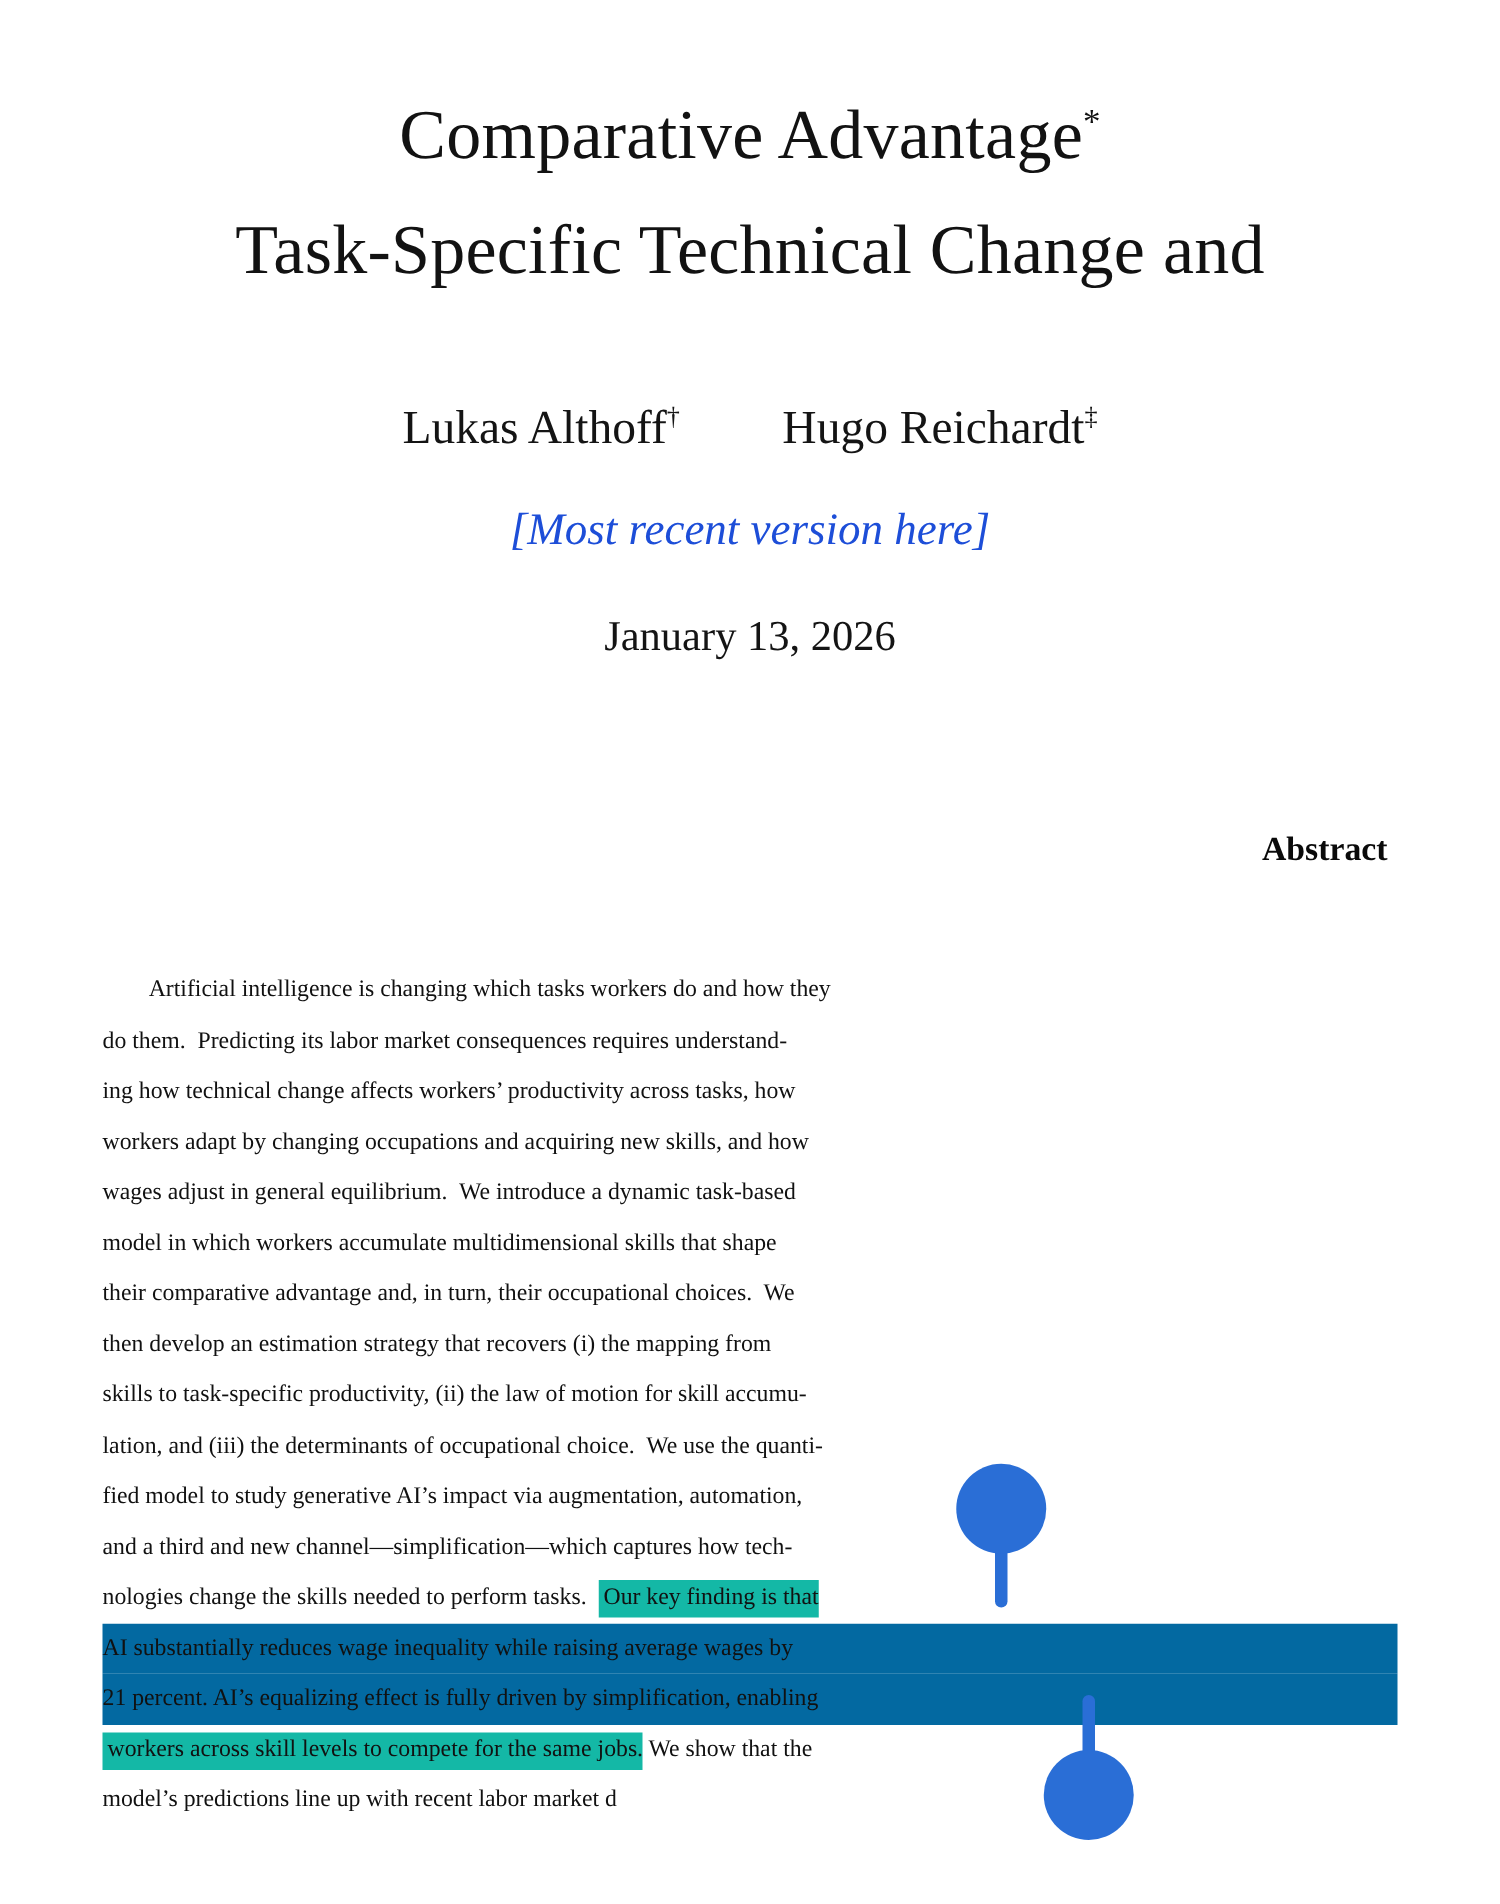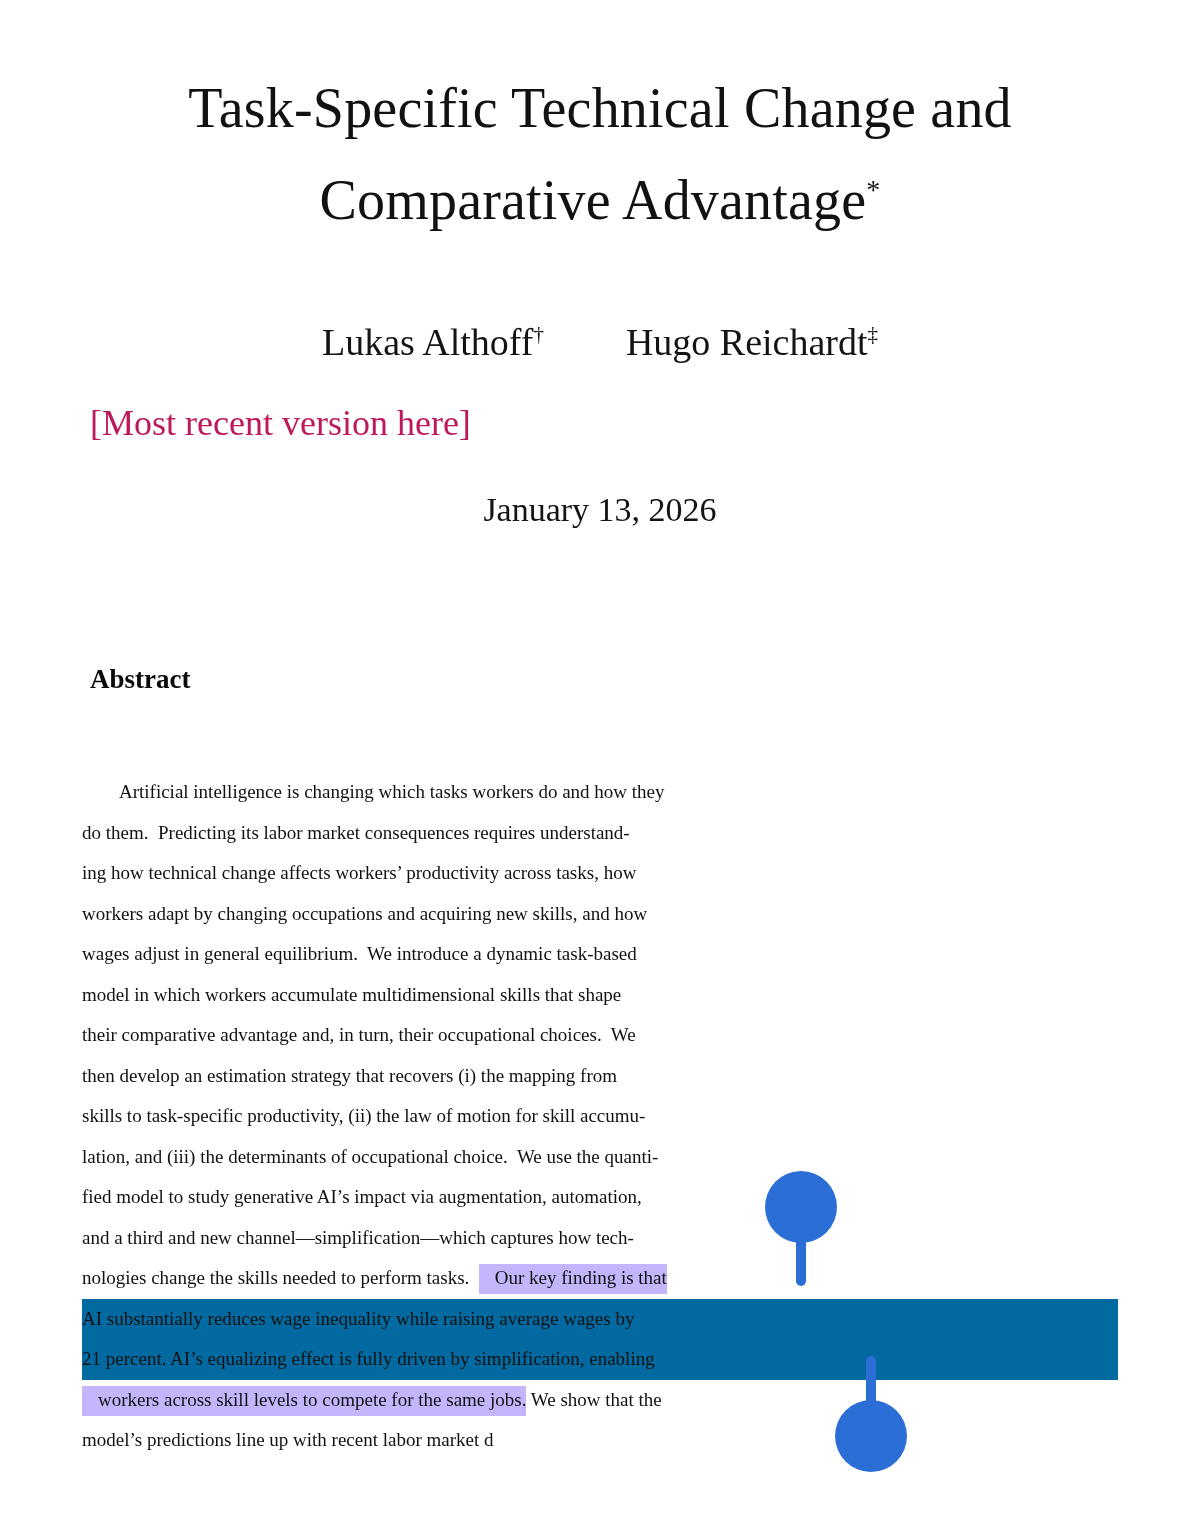--- a/index.html
+++ b/index.html
@@ -66,47 +66,48 @@
     vertical-align: super;
     line-height: 0;
   }
 
   
   .version-link {
     position: absolute;
     top: 400px;
     left: 90px;
     width: 1020px;
-    text-align: left;
+    text-align: center;
     font-size: 36px;
     line-height: 46px;
-    color: #be185d;
+    color: #1d4ed8;
     text-decoration: none;
     cursor: pointer;
+    font-style: italic;
   }
 
   
   .date {
     position: absolute;
     top: 488px;
     left: 90px;
     width: 1020px;
     text-align: center;
     font-size: 34px;
     line-height: 44px;
     color: #141414;
   }
 
   
   .abstract-heading {
     position: absolute;
     top: 662px;
     left: 90px;
     width: 1020px;
-    text-align: left;
+    text-align: right;
     font-size: 27px;
     font-weight: bold;
     line-height: 34px;
     color: #0a0a0a;
   }
 
   
   .abstract-body {
     position: absolute;
     top: 772px;
@@ -115,22 +116,22 @@
   }
   .ab-line {
     height: 40.5px;
     line-height: 40.5px;
     font-size: 19px;
     color: #111111;
     white-space: pre;
     position: relative;
   }
   .ab-line .hl {
-    background: #c4b5fd;
-    padding: 3px 0 6px 16px;
+    background: #14b8a6;
+    padding: 3px 0 6px 4px;
     box-decoration-break: clone;
     -webkit-box-decoration-break: clone;
   }
   .ab-line.full-hl {
     background: #0369a1;
   }
 
   
   .ab-line > span { display: inline; }
 
@@ -144,22 +145,22 @@
 
   #handle-start { left: 762px; top: 1168px; width: 78px; height: 122px; }
   #handle-end   { left: 832px; top: 1352px; width: 78px; height: 122px; }
 </style>
 </head>
 <body>
 
 <div id="page">
 
   <div class="title-block">
+    <div class="title-line"><span>Comparative Advantage</span><span class="title-sup">*</span></div>
     <div class="title-line">Task-Specific Technical Change and</div>
-    <div class="title-line"><span>Comparative Advantage</span><span class="title-sup">*</span></div>
   </div>
 
   <div class="authors">
     <span class="author"><span>Lukas Althoff</span><span class="author-sup">†</span></span><span class="author"><span>Hugo Reichardt</span><span class="author-sup">‡</span></span>
   </div>
 
   <div class="version-link">[Most recent version here]</div>
 
   <div class="date">January 13, 2026</div>
 

